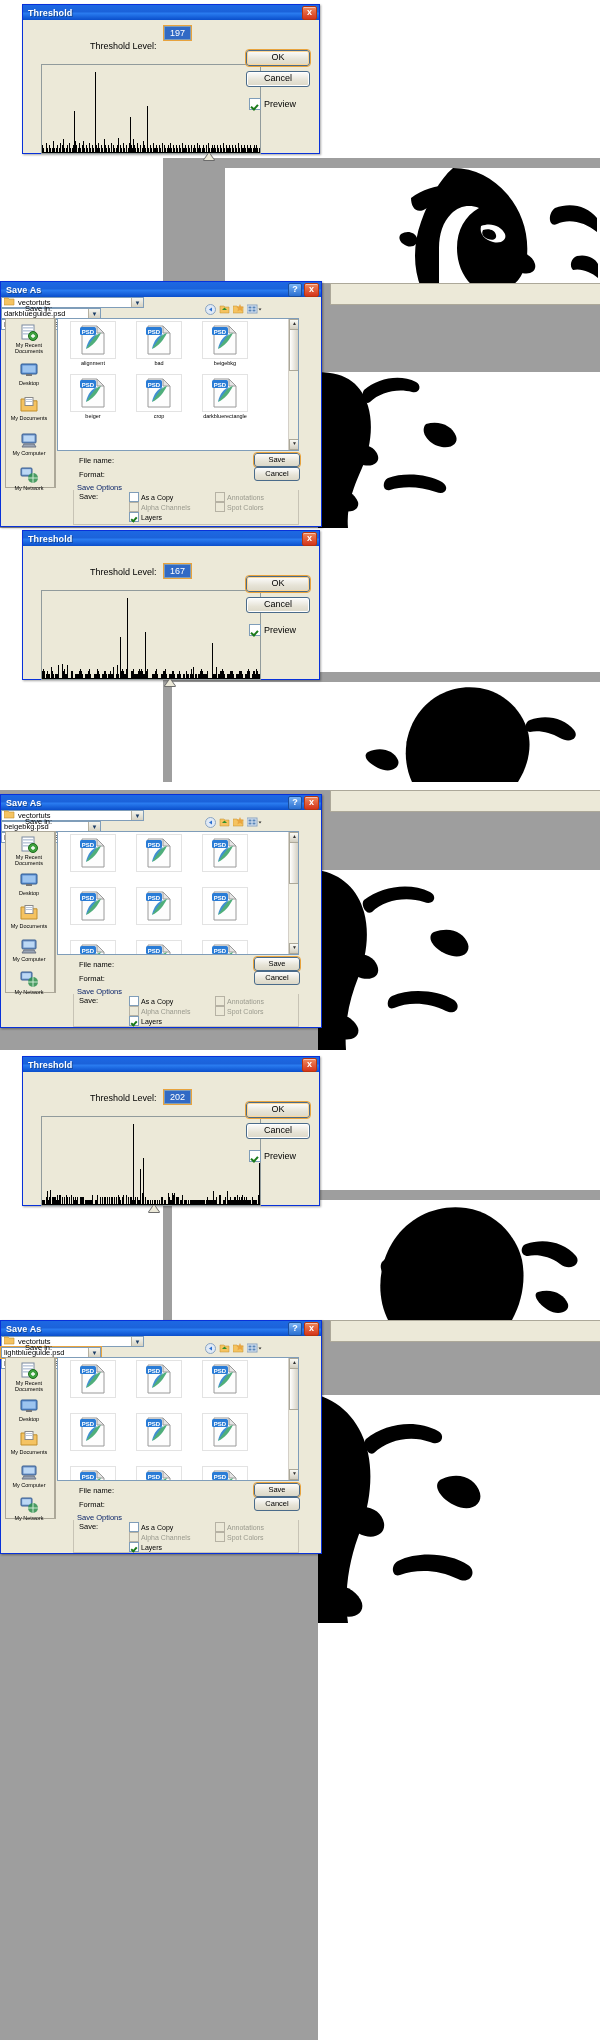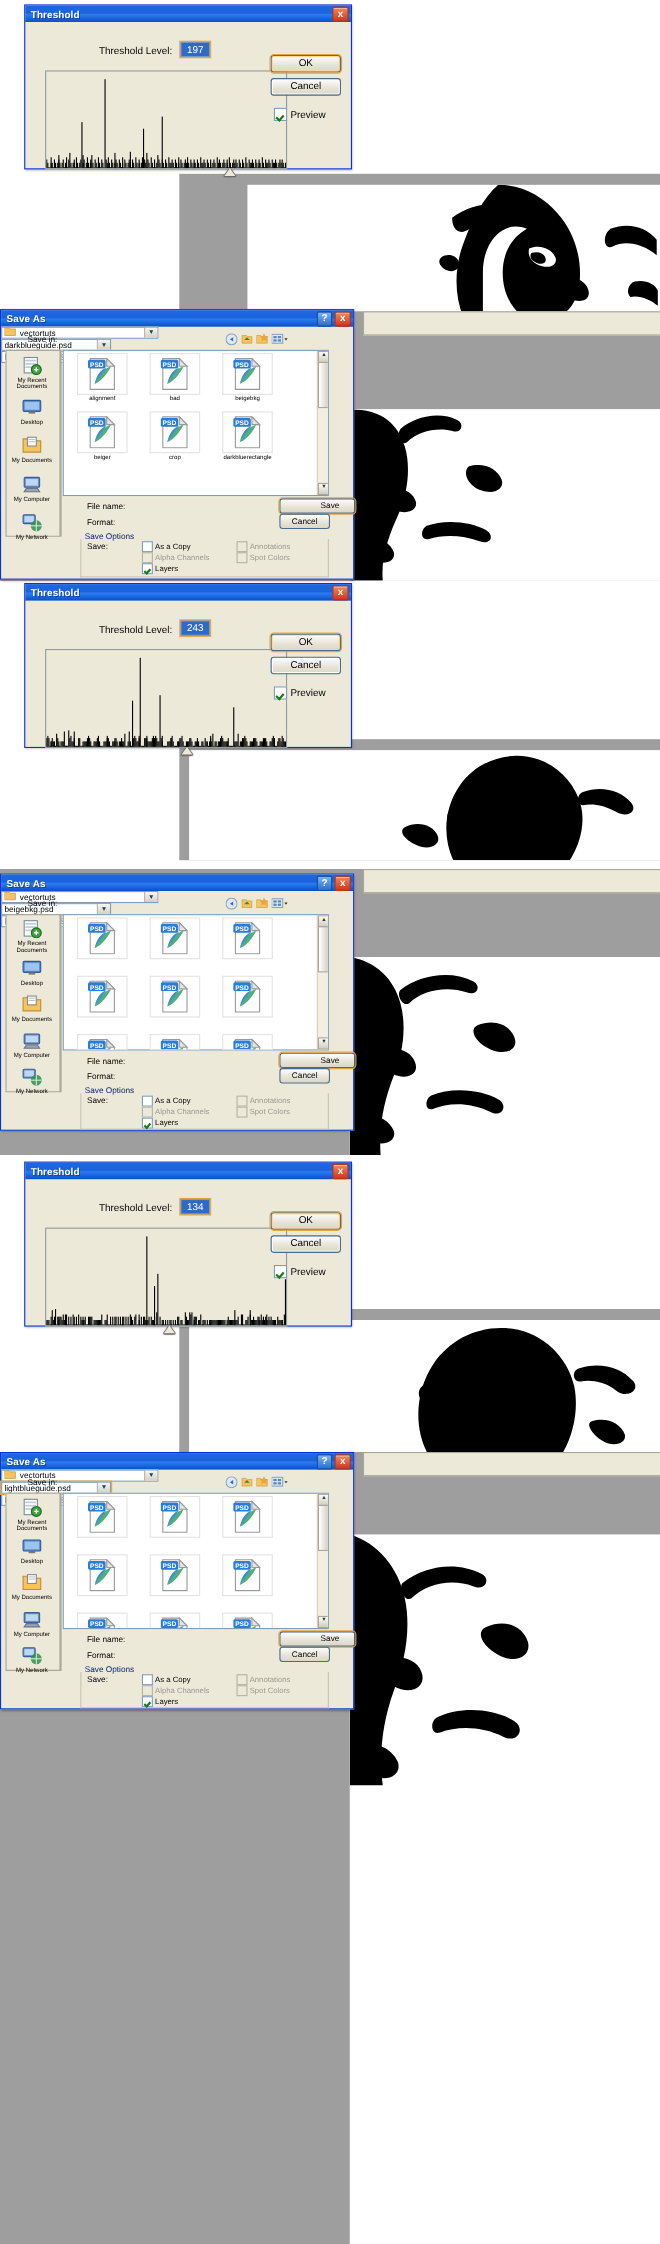--- a/index.html
+++ b/index.html
@@ -57,21 +57,21 @@
            border:1px solid #aca899;font-size:5px;text-align:center;line-height:7px;color:#333;}
   .sopt{position:absolute;font-size:7.5px;color:#0a246a;}
   .grp{position:absolute;border:1px solid #c7c3b5;border-top:none;}
   .ck{position:absolute;display:flex;align-items:center;gap:2px;font-size:7px;color:#000;}
   .ck.dis{color:#9a9a8e;}
   .ckb{width:8px;height:8px;border:1px solid #7f9db9;background:#fff;position:relative;flex:none;}
   .ckb.dis{background:#ece9d8;border-color:#b6b2a4;}
   .ckb.on::after{content:"";position:absolute;left:1.5px;top:3px;width:2px;height:4px;border:solid #1a7a1a;border-width:0 2px 2px 0;transform:rotate(42deg);}
   .sbtn{position:absolute;height:12px;border:1px solid #4a6b8a;border-radius:3px;
         background:linear-gradient(180deg,#fdfdfd,#e6e3d6 60%,#dcd8c8);font-size:7.5px;text-align:center;line-height:11px;cursor:pointer;}
-  .sbtn.def{outline:1px solid #e8a33d;padding-left:23px;}
+  .sbtn.def{outline:1px solid #e8a33d;}
   .tbico{width:12px;height:12px;margin-right:2px;}
 
   
   .ps{position:absolute;background:#9e9e9e;}
   .canvas{position:absolute;background:#fff;overflow:hidden;}
   .pstool{position:absolute;background:#ece9d8;border:1px solid #aca899;}
 </style>
 </head>
 <body>
 
@@ -159,21 +159,21 @@
   <div class="pstool" style="left:330px;top:1320px;width:270px;height:20px;"></div>
   <div class="pstool" style="left:0px;top:1320px;width:250px;height:10px;"></div>
 
   <div class="win" style="left:22px;top:4px;width:296px;height:148px;">
     <div class="tbar">
       <span class="ttl">Threshold</span>
       <span class="xbtn">x</span>
     </div>
     <div class="th-body">
       <div class="th-lab" style="left:67px;top:21px;">Threshold Level:</div>
-      <div class="th-input" style="left:141px;top:18px;">197</div>
+      <div class="th-input" style="left:141px;top:6px;">197</div>
       <div class="hist" id="h1" style="left:18px;top:44px;width:218px;height:88px;">
           <i style="left:0px;height:8px"></i>
           <i style="left:1px;height:5px"></i>
           <i style="left:2px;height:1px"></i>
           <i style="left:3px;height:1px"></i>
           <i style="left:4px;height:5px"></i>
           <i style="left:4px;height:10px"></i>
           <i style="left:5px;height:5px"></i>
           <i style="left:6px;height:1px"></i>
           <i style="left:7px;height:8px"></i>
@@ -652,21 +652,21 @@
       </div>
   </div>
 
   <div class="win" style="left:22px;top:530px;width:296px;height:148px;">
     <div class="tbar">
       <span class="ttl">Threshold</span>
       <span class="xbtn">x</span>
     </div>
     <div class="th-body">
       <div class="th-lab" style="left:67px;top:21px;">Threshold Level:</div>
-      <div class="th-input" style="left:141px;top:18px;">243</div>
+      <div class="th-input" style="left:141px;top:18px;">167</div>
       <div class="hist" id="h2" style="left:18px;top:44px;width:218px;height:88px;">
           <i style="left:0px;height:8px"></i>
           <i style="left:1px;height:10px"></i>
           <i style="left:2px;height:8px"></i>
           <i style="left:3px;height:1px"></i>
           <i style="left:4px;height:5px"></i>
           <i style="left:4px;height:5px"></i>
           <i style="left:5px;height:8px"></i>
           <i style="left:6px;height:5px"></i>
           <i style="left:7px;height:5px"></i>
@@ -1179,21 +1179,21 @@
       </div>
   </div>
 
   <div class="win" style="left:22px;top:1056px;width:296px;height:148px;">
     <div class="tbar">
       <span class="ttl">Threshold</span>
       <span class="xbtn">x</span>
     </div>
     <div class="th-body">
       <div class="th-lab" style="left:67px;top:21px;">Threshold Level:</div>
-      <div class="th-input" style="left:141px;top:18px;">134</div>
+      <div class="th-input" style="left:141px;top:18px;">202</div>
       <div class="hist" id="h3" style="left:18px;top:44px;width:218px;height:88px;">
           <i style="left:0px;height:5px"></i>
           <i style="left:1px;height:5px"></i>
           <i style="left:2px;height:5px"></i>
           <i style="left:3px;height:1px"></i>
           <i style="left:4px;height:8px"></i>
           <i style="left:4px;height:1px"></i>
           <i style="left:5px;height:14px"></i>
           <i style="left:6px;height:5px"></i>
           <i style="left:7px;height:8px"></i>

